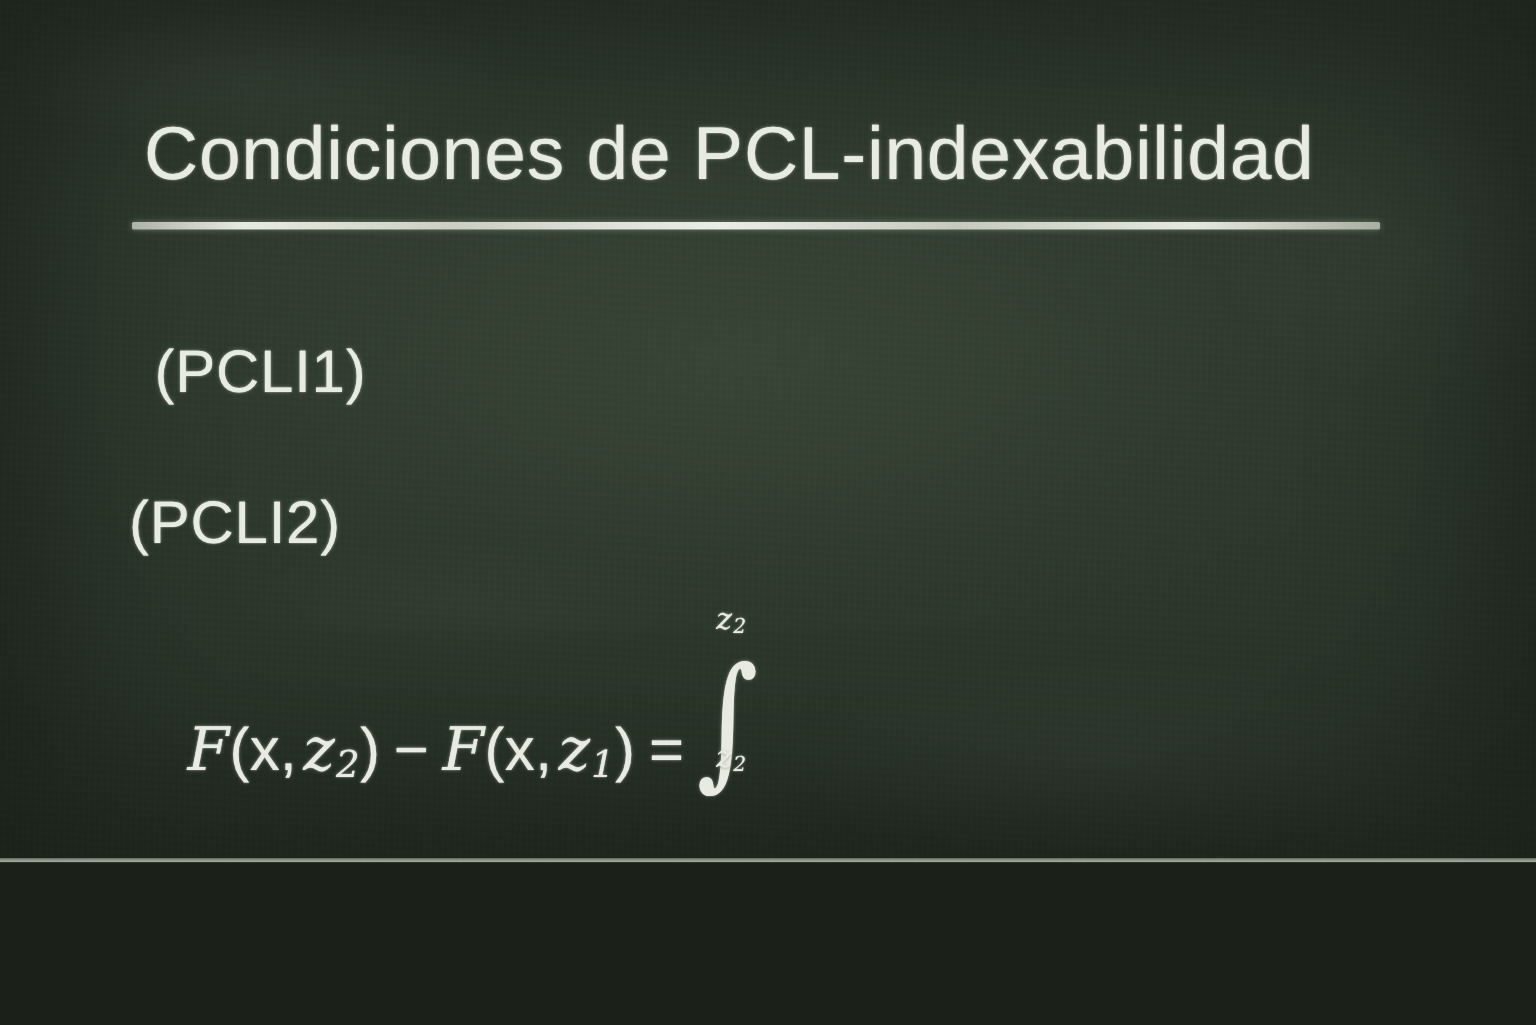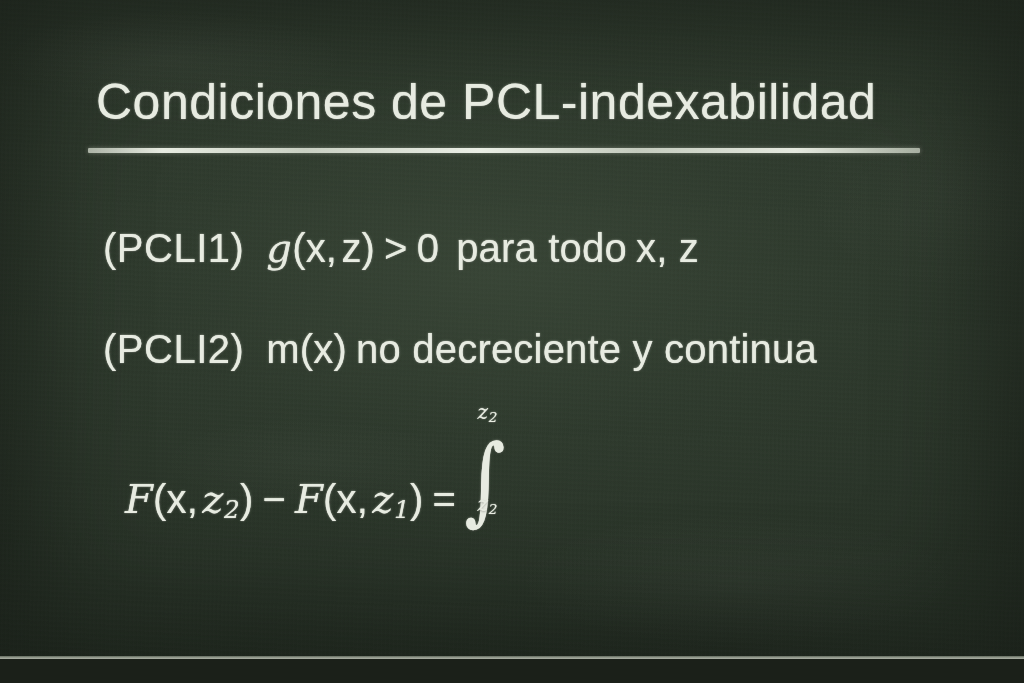--- a/index.html
+++ b/index.html
@@ -8,21 +8,21 @@
     padding: 0;
     background: #1b2019;
   }
   body {
     font-family: "Liberation Sans", sans-serif;
   }
 
   .board {
     position: relative;
     width: 1024px;
-    height: 659px;
+    height: 575px;
     overflow: hidden;
     background-color: #2e3a2d;
     background-image:
       radial-gradient(ellipse 70% 55% at 48% 42%, rgba(72,86,68,0.38) 0%, rgba(52,64,50,0.16) 45%, rgba(26,32,25,0.28) 100%),
       linear-gradient(183deg, rgba(60,72,56,0.20) 0%, rgba(32,40,31,0.20) 100%),
       repeating-linear-gradient(91deg, rgba(255,255,255,0.012) 0px, rgba(255,255,255,0.012) 1px, rgba(0,0,0,0.012) 2px, rgba(0,0,0,0.012) 4px),
       repeating-linear-gradient(3deg, rgba(255,255,255,0.010) 0px, rgba(255,255,255,0.010) 1px, rgba(0,0,0,0.010) 3px, rgba(0,0,0,0.010) 5px);
     color: #e9ede3;
     user-select: none;
   }
@@ -106,21 +106,21 @@
 
   .line {
     position: absolute;
     display: flex;
     align-items: baseline;
     white-space: nowrap;
     font-size: 40px;
     line-height: 1;
   }
   .line-1 { left: 103px; top: 228px; }
-  .line-2 { left: 103px; top: 329px; }
+  .line-2 { left: 86px; top: 329px; }
   .line-3 { left: 103px; top: 456px; }
 
   .tag {
     display: inline-block;
     letter-spacing: 0.5px;
   }
   .gap-sm { display: inline-block; width: 17px; }
   .gap-xs { display: inline-block; width: 9px; }
   .gap-md { display: inline-block; width: 22px; }
 
@@ -181,29 +181,25 @@
 
   <div class="content">
 
     <div class="title chalk">Condiciones de PCL-indexabilidad</div>
 
     <div class="title-rule"></div>
 
     <div class="line line-1 chalk">
       <span class="tag">(PCLI1)</span>
       <span class="gap-md"></span>
-      <span class="expr"><span>g</span><span class="up">(</span><span class="up">x</span><span class="up">,</span> <span class="up">z</span><span class="up">)</span><span class="gap-xs"></span><span class="up">&gt;</span><span class="gap-xs"></span><span class="up">0</span><span class="gap-sm"></span><span class="up">para todo</span><span class="gap-xs"></span><span class="up">x, z</span>
-      </span>
     </div>
 
     <div class="line line-2 chalk">
       <span class="tag">(PCLI2)</span>
       <span class="gap-md"></span>
-      <span class="expr up"><span>m(x)</span><span class="gap-xs"></span><span>no decreciente y continua</span>
-      </span>
     </div>
 
     <div class="line line-3 chalk">
       <span class="gap-md"></span>
 
       <span class="expr"><span>F</span><span class="up">(</span><span class="up">x</span><span class="up">,</span> <span>z</span><span class="sub">2</span><span class="up">)</span><span class="gap-xs"></span><span class="up">−</span><span class="gap-xs"></span><span>F</span><span class="up">(</span><span class="up">x</span><span class="up">,</span> <span>z</span><span class="sub">1</span><span class="up">)</span><span class="gap-xs"></span><span class="up">=</span>
       </span>
 
       <span class="gap-xs"></span>
 

